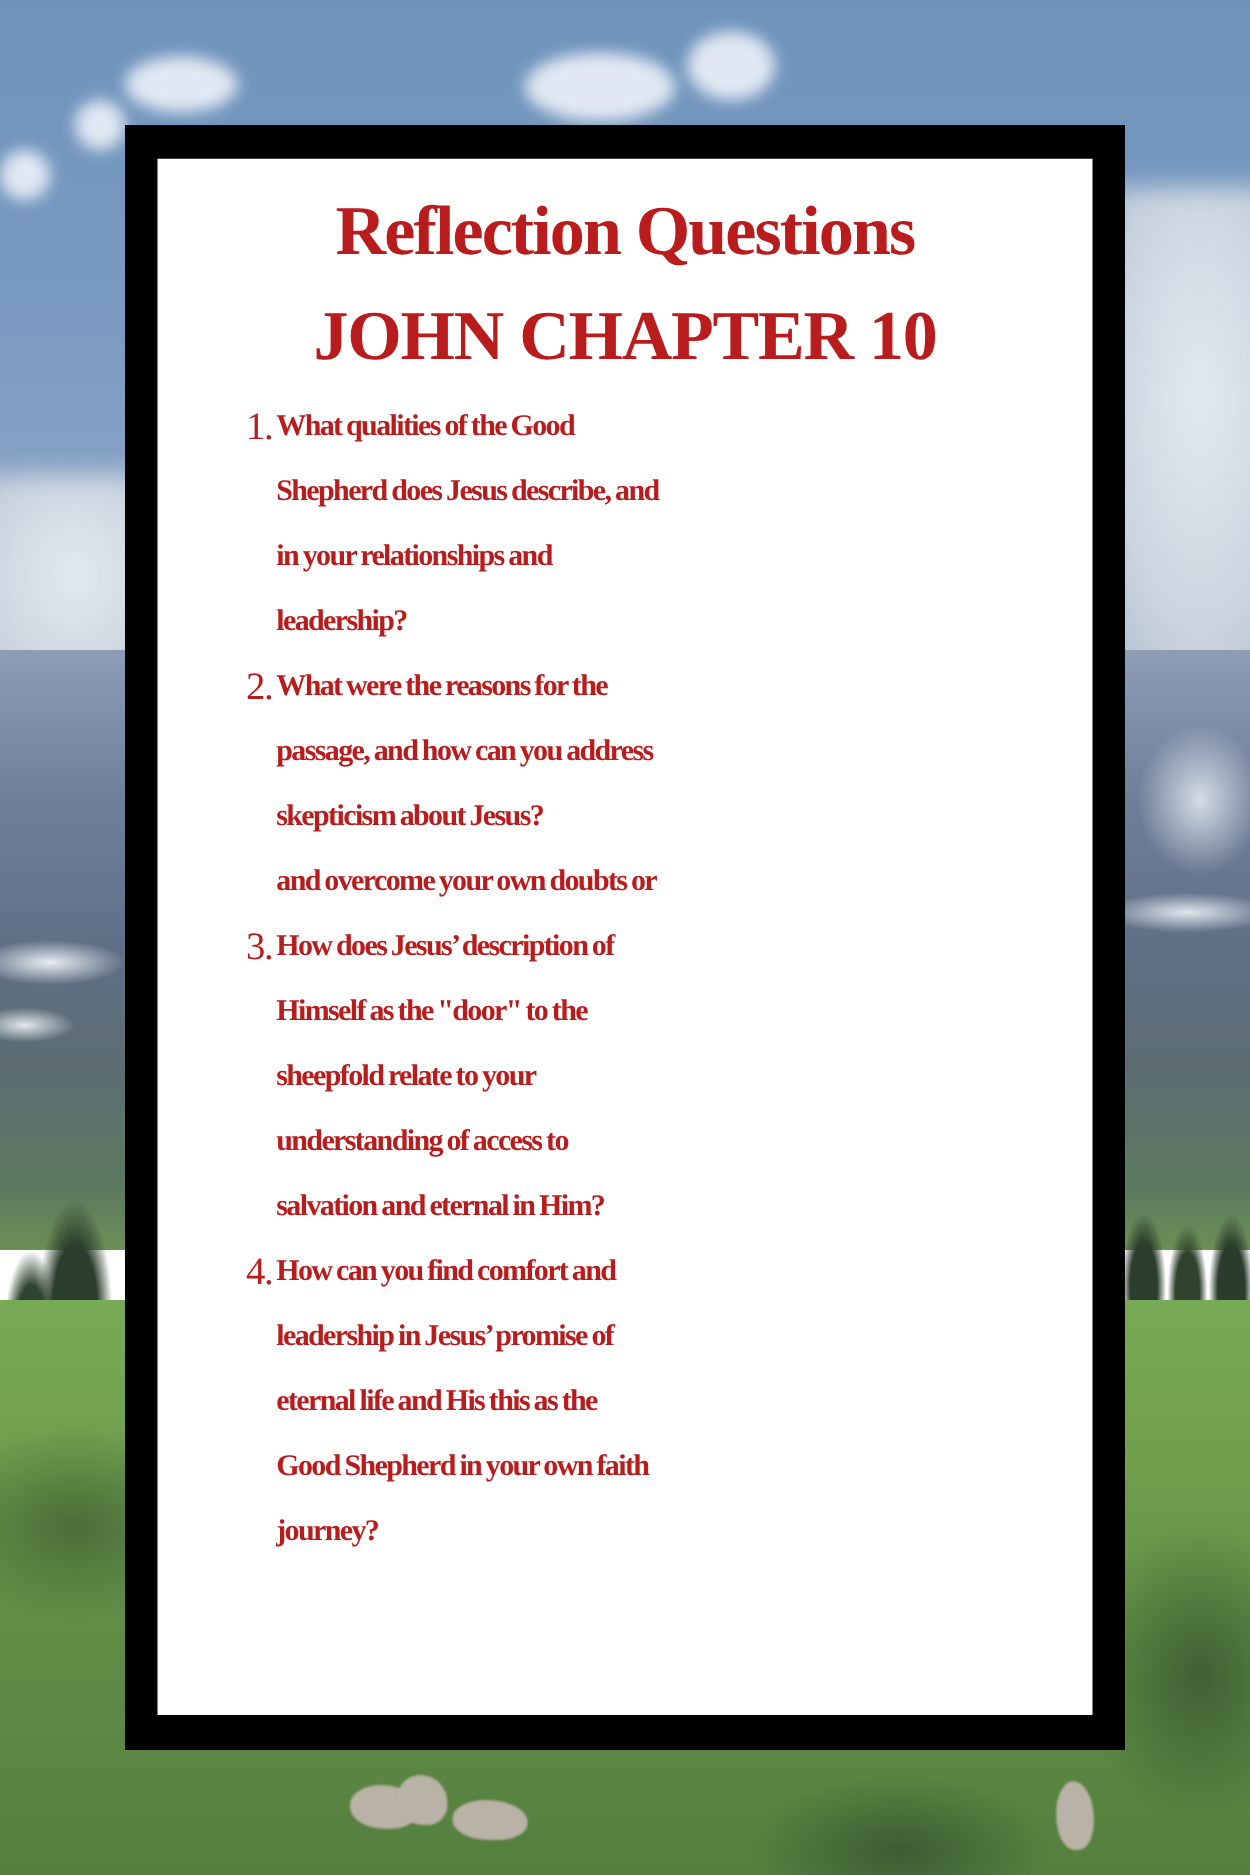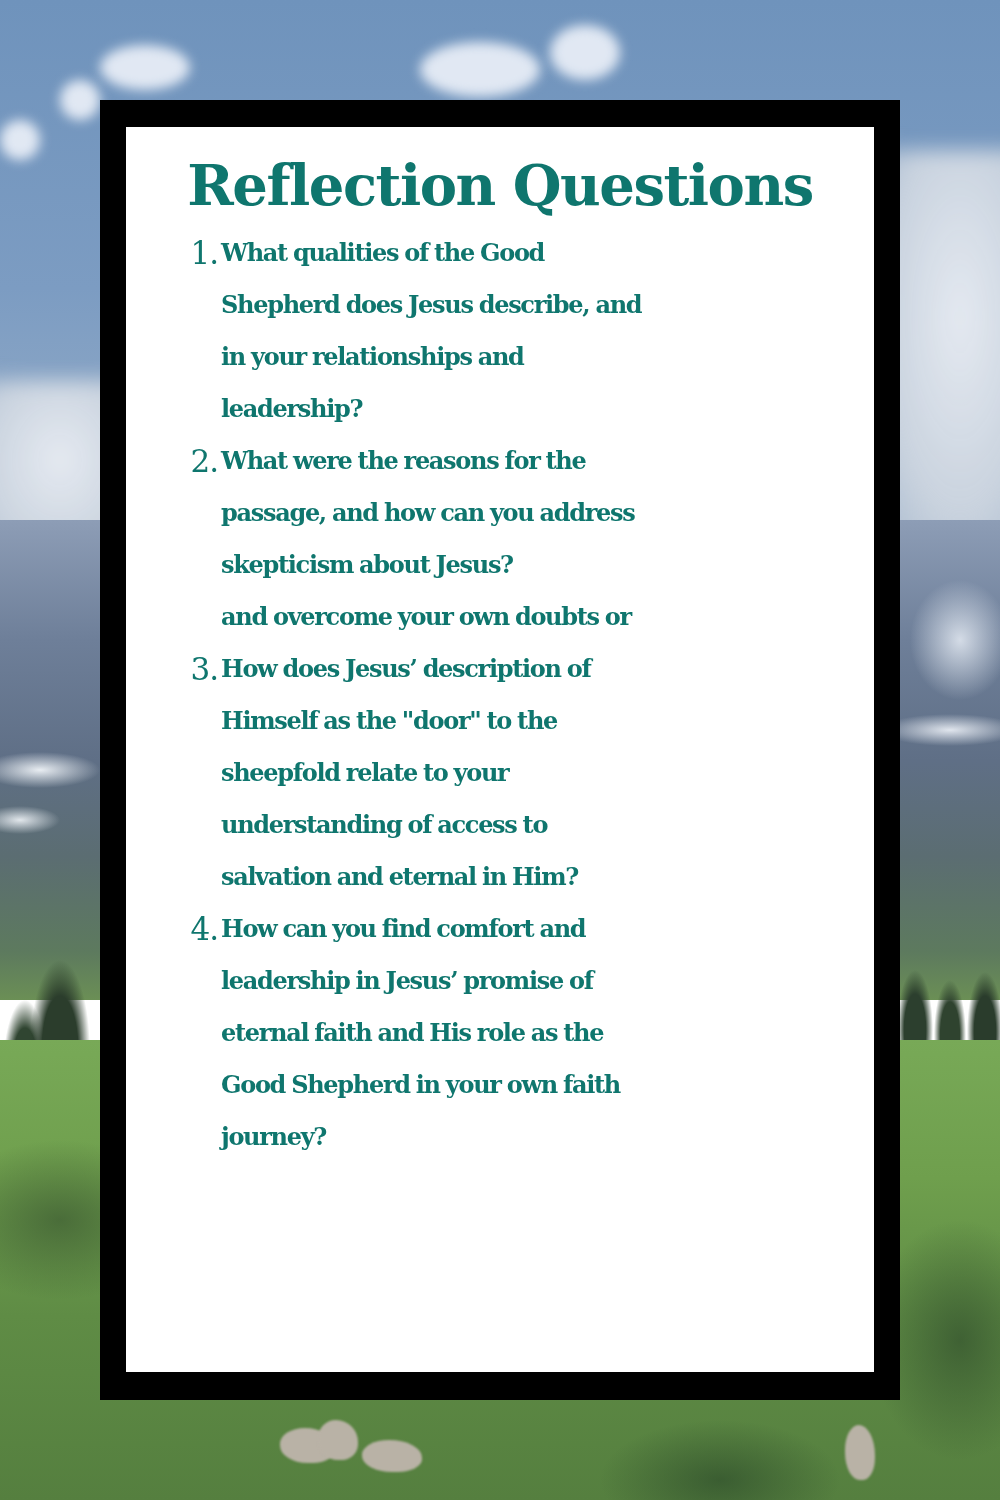--- a/index.html
+++ b/index.html
@@ -46,21 +46,21 @@
     }
     .rock { position: absolute; border-radius: 45% 55% 40% 50%; background: #b9b2a6; filter: blur(1px); }
 
     
     .frame {
       position: absolute; left: 100px; top: 100px; width: 800px; height: 1300px;
       background: #000; box-sizing: border-box; padding: 27px 26px 28px 26px;
     }
     .card {
       width: 100%; height: 100%; background: #fff; box-sizing: border-box;
-      padding-top: 30px; color: #0f766e;
+      padding-top: 30px; color: #b91c1c; font-family: Liberation Serif, serif;
     }
     .title {
       text-align: center; font-weight: bold; margin: 0;
       font-size: 56px; line-height: 1.0; letter-spacing: -1.5px;
     }
     .title.t1 { height: 70px; padding-top: 0; }
     .title.t2 { height: 74px; padding-top: 14px; letter-spacing: -1px; }
     .qlist { list-style: none; margin: 0; padding: 0 0 0 60px; }
     .q { display: flex; align-items: flex-start; }
     .q .num {
@@ -89,20 +89,21 @@
   <div class="meadow"></div>
   <div class="rock" style="left:280px;top:1428px;width:55px;height:35px;"></div>
   <div class="rock" style="left:318px;top:1420px;width:40px;height:40px;"></div>
   <div class="rock" style="left:362px;top:1440px;width:60px;height:32px;"></div>
   <div class="rock" style="left:845px;top:1425px;width:30px;height:55px;"></div>
 </div>
 
 <div class="frame">
   <div class="card">
     <h1 class="title t1">Reflection Questions</h1>
+    <h2 class="title t2">JOHN CHAPTER 10</h2>
 
     <ol class="qlist">
       <li class="q">
         <span class="num">1.</span>
         <span class="text">
           <span style="display:block">What qualities of the Good</span>
           <span style="display:block">Shepherd does Jesus describe, and</span>
           <span style="display:block">in your relationships and</span>
           <span style="display:block">leadership?</span>
         </span>
@@ -124,20 +125,20 @@
           <span style="display:block">sheepfold relate to your</span>
           <span style="display:block">understanding of access to</span>
           <span style="display:block">salvation and eternal in Him?</span>
         </span>
       </li>
       <li class="q">
         <span class="num">4.</span>
         <span class="text">
           <span style="display:block">How can you find comfort and</span>
           <span style="display:block">leadership in Jesus’ promise of</span>
-          <span style="display:block">eternal faith and His role as the</span>
+          <span style="display:block">eternal life and His this as the</span>
           <span style="display:block">Good Shepherd in your own faith</span>
           <span style="display:block">journey?</span>
         </span>
       </li>
     </ol>
   </div>
 </div>
 
 </body></html>

